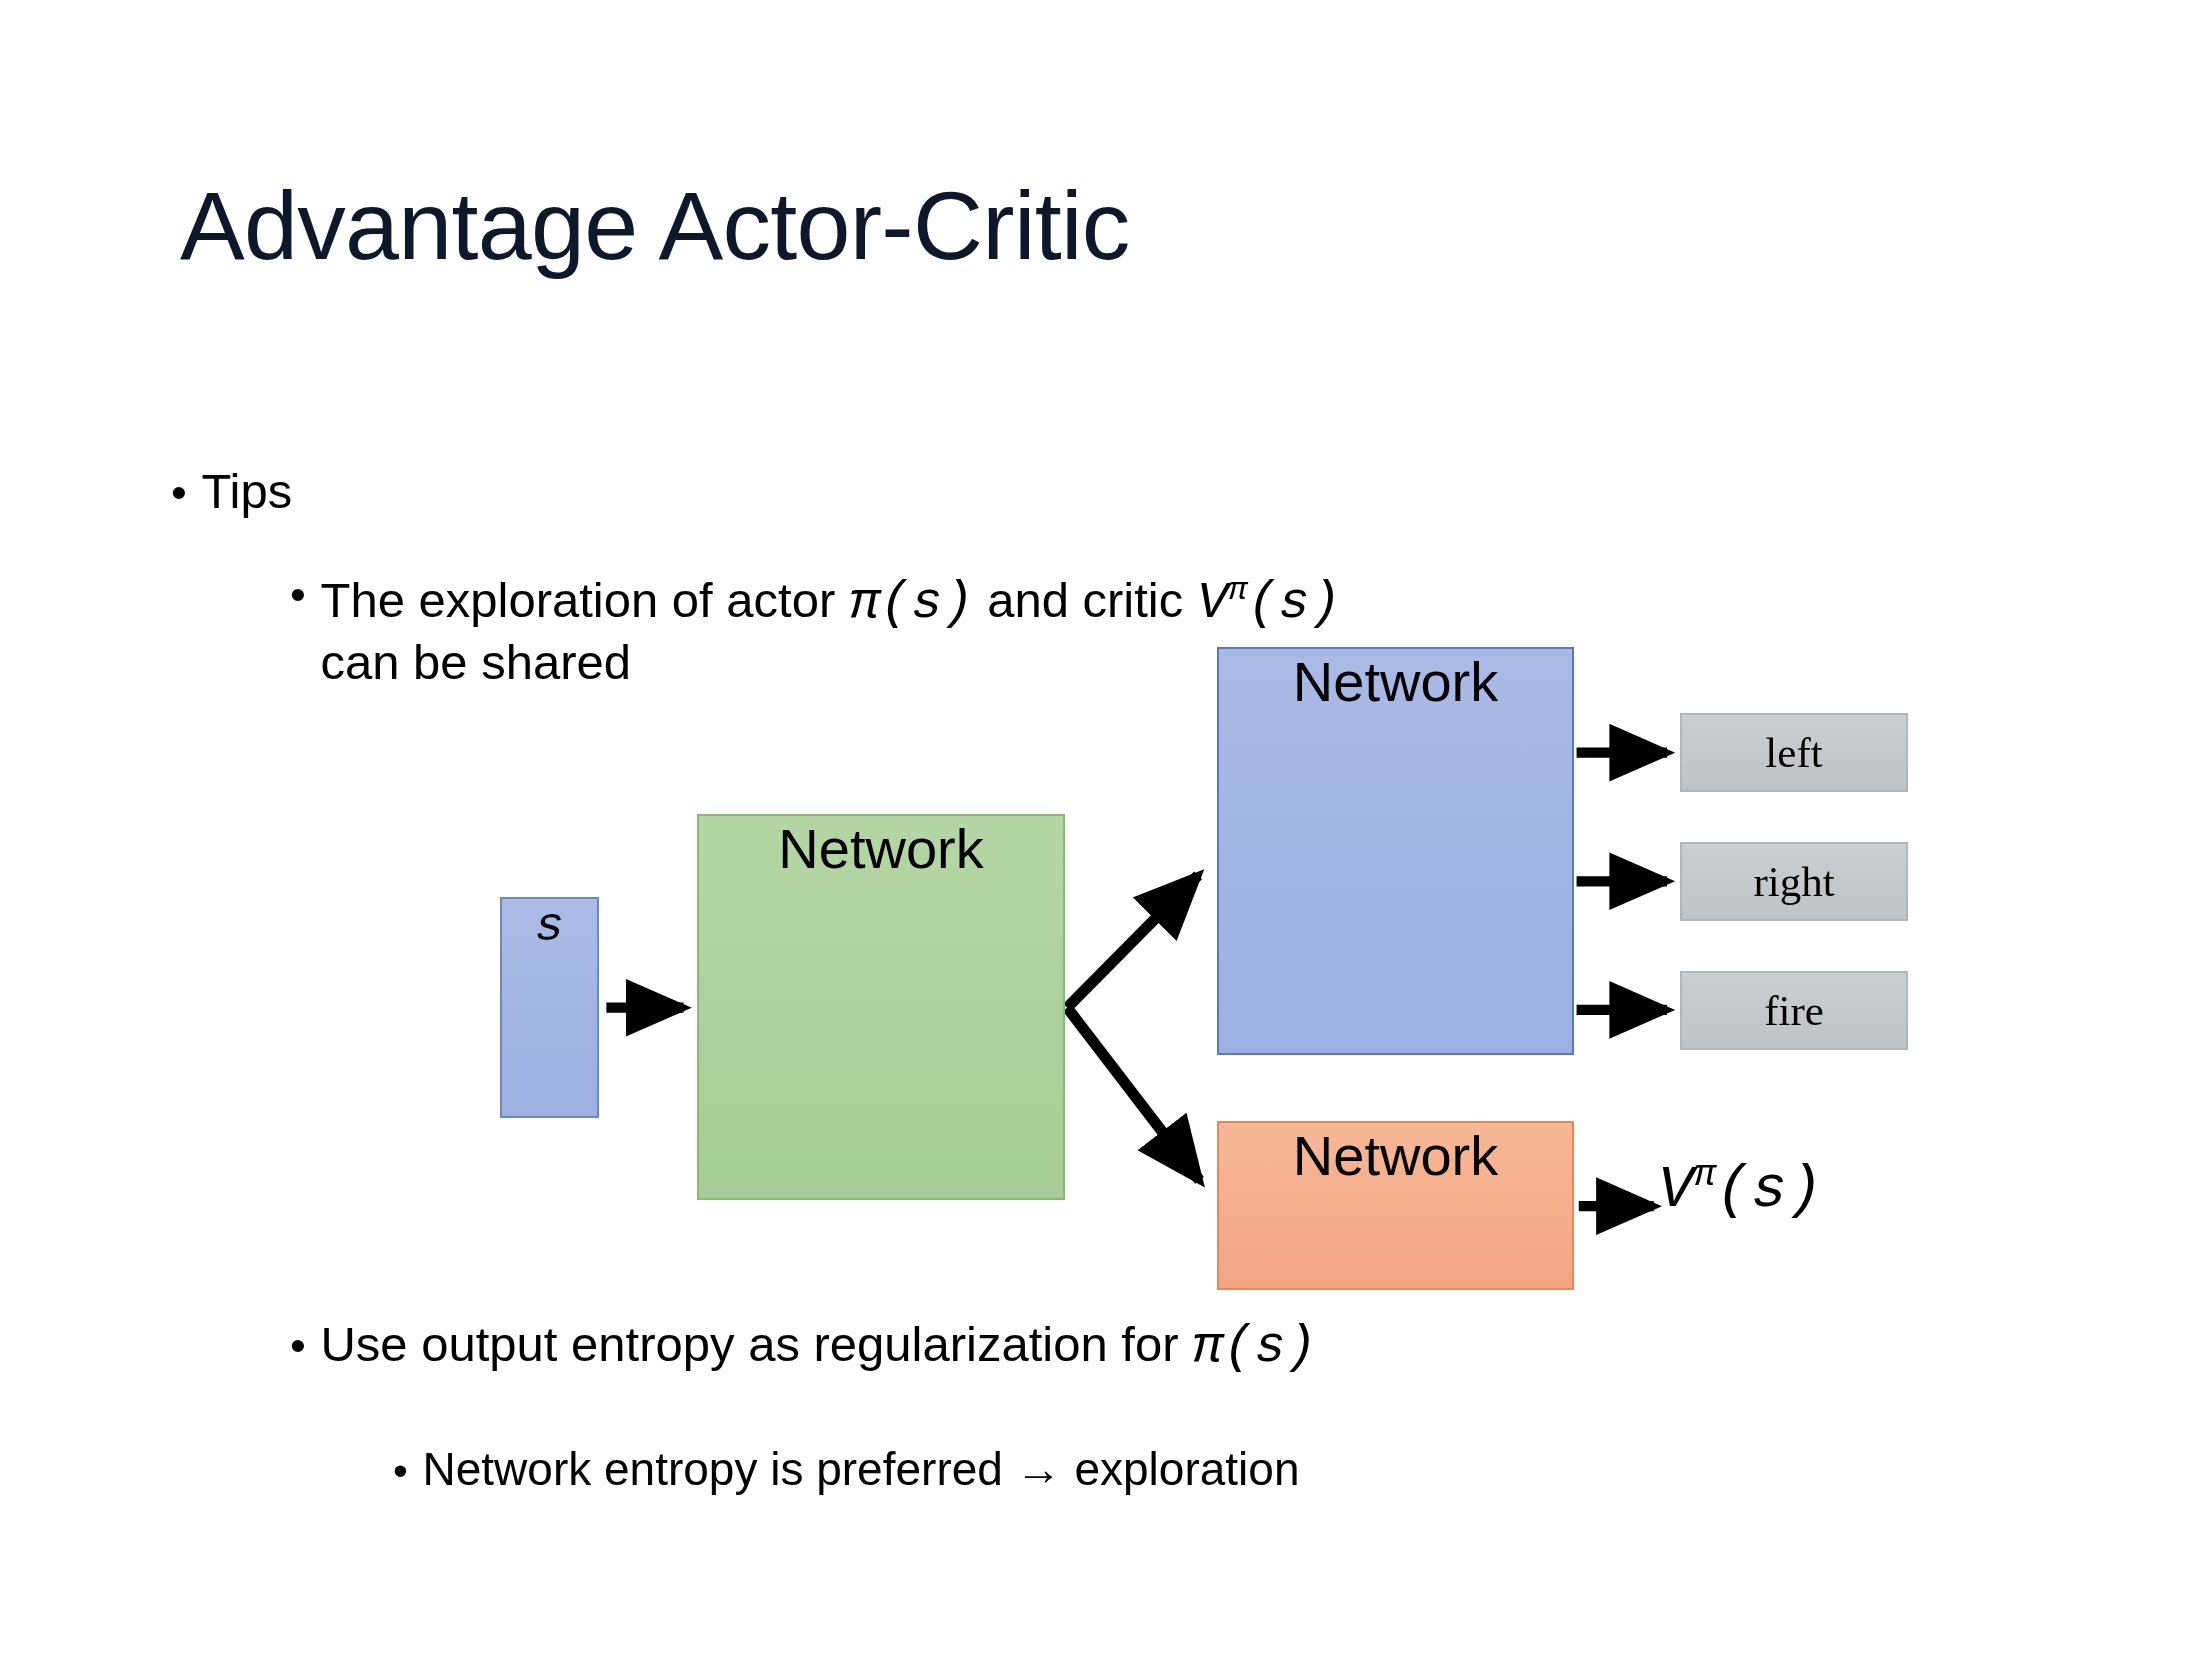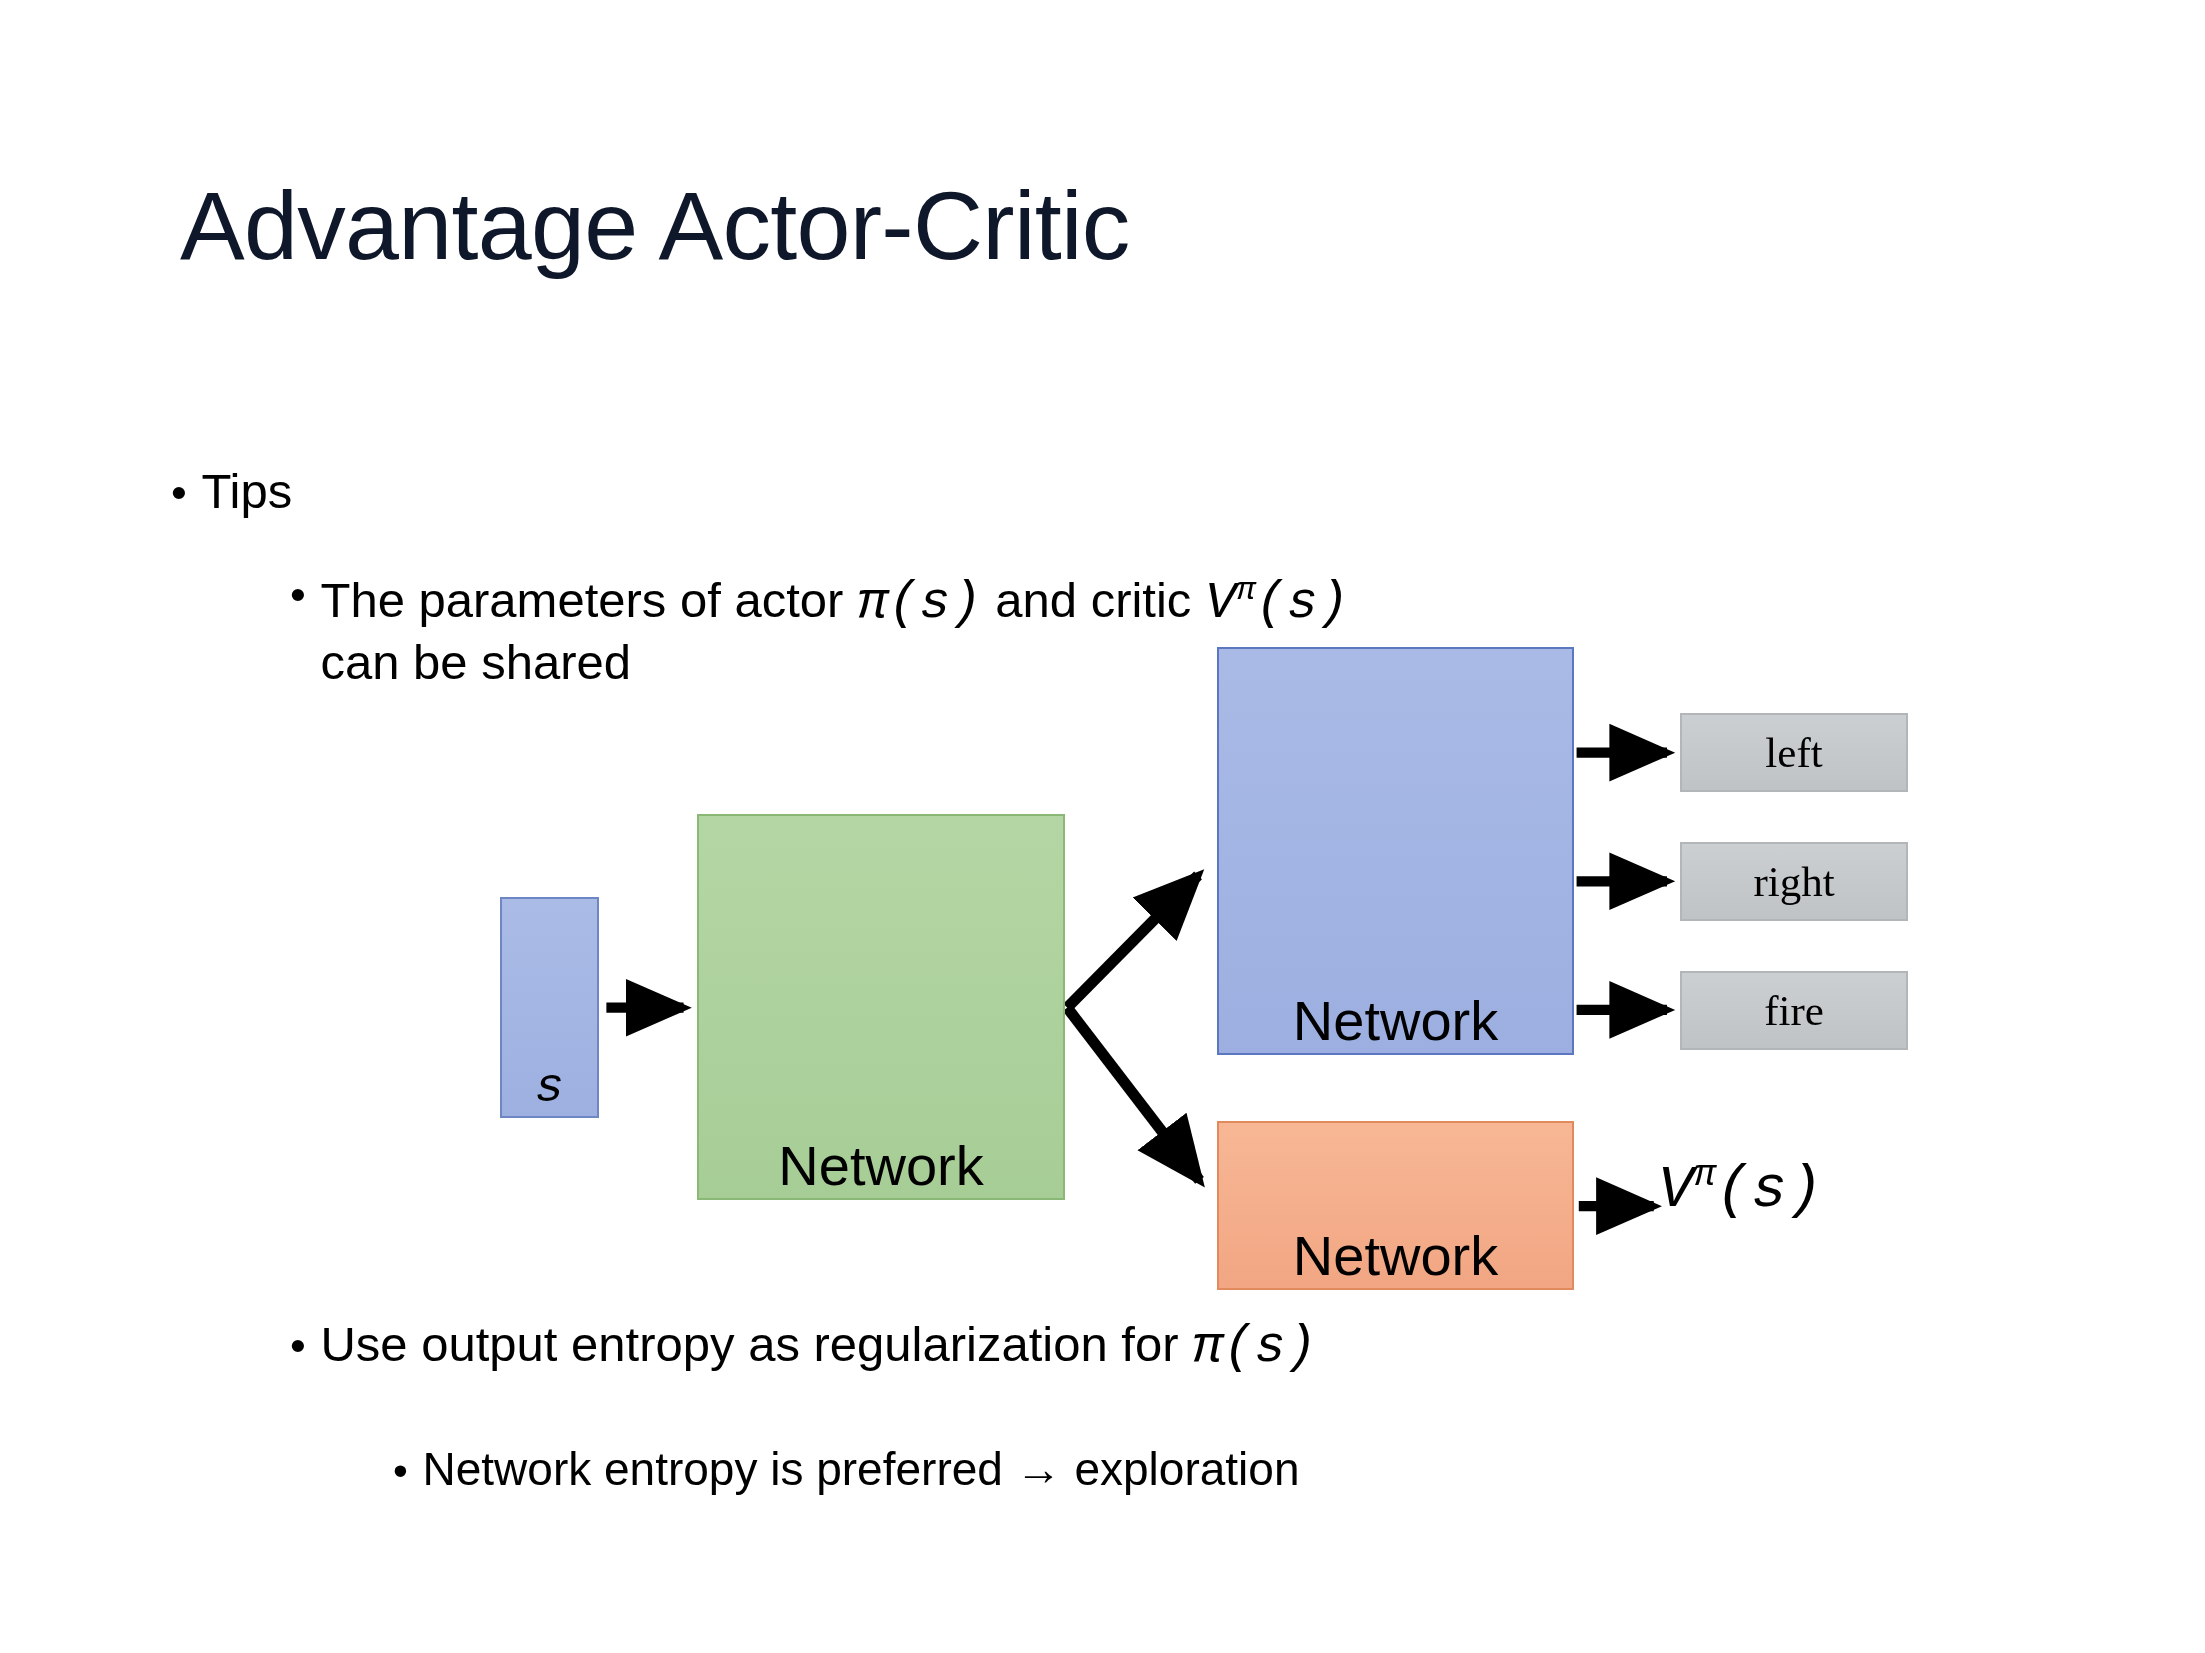--- a/index.html
+++ b/index.html
@@ -88,21 +88,21 @@
     position: absolute;
     left: 0;
     top: 662px;
     width: 2205px;
     height: 662px;
   }
   .node {
     position: absolute;
     box-sizing: border-box;
     display: flex;
-    align-items: flex-end;
+    align-items: flex-start;
     justify-content: center;
     font-family: "Liberation Sans", sans-serif;
     color: #000000;
   }
 
   #node-state {
     left: 500px;
     top: 235px;
     width: 99px;
     height: 221px;
@@ -178,21 +178,21 @@
 <div id="slide-title">Advantage Actor-Critic</div>
 
 <div class="bullet-row" id="bullet-tips">
   <span class="bullet-dot">•</span>
   <span class="bullet-text">Tips</span>
 </div>
 
 <div class="bullet-row" id="bullet-shared">
   <span class="bullet-dot">•</span>
   <span class="bullet-text">
-    <span>The parameters of actor </span><span class="math">π(s)</span><span>  and critic </span><span class="math"><span>V</span><sup>π</sup><span>(s)</span></span><br>
+    <span>The exploration of actor </span><span class="math">π(s)</span><span>  and critic </span><span class="math"><span>V</span><sup>π</sup><span>(s)</span></span><br>
     <span>can be shared</span>
   </span>
 </div>
 
 <div id="diagram">
 
   <svg id="arrow-layer" viewBox="0 0 3000 900" xmlns="http://www.w3.org/2000/svg">
     <defs>
       <marker id="ah" markerWidth="7" markerHeight="7" refX="5.6" refY="3.1" orient="auto" markerUnits="strokeWidth">
         <path d="M0,0.3 L6.4,3.1 L0,5.9 z" fill="#000000"></path>

